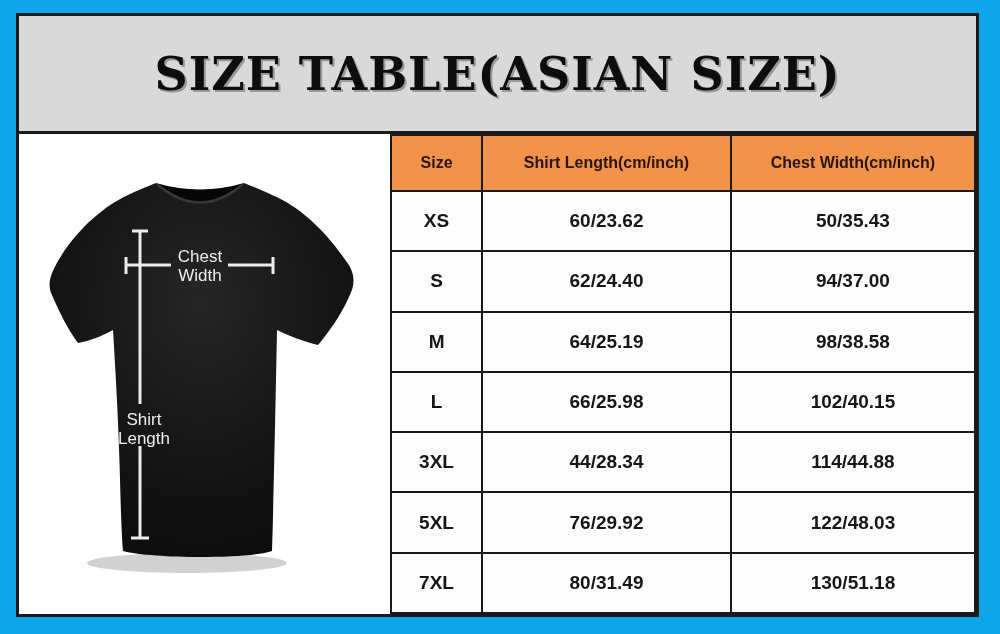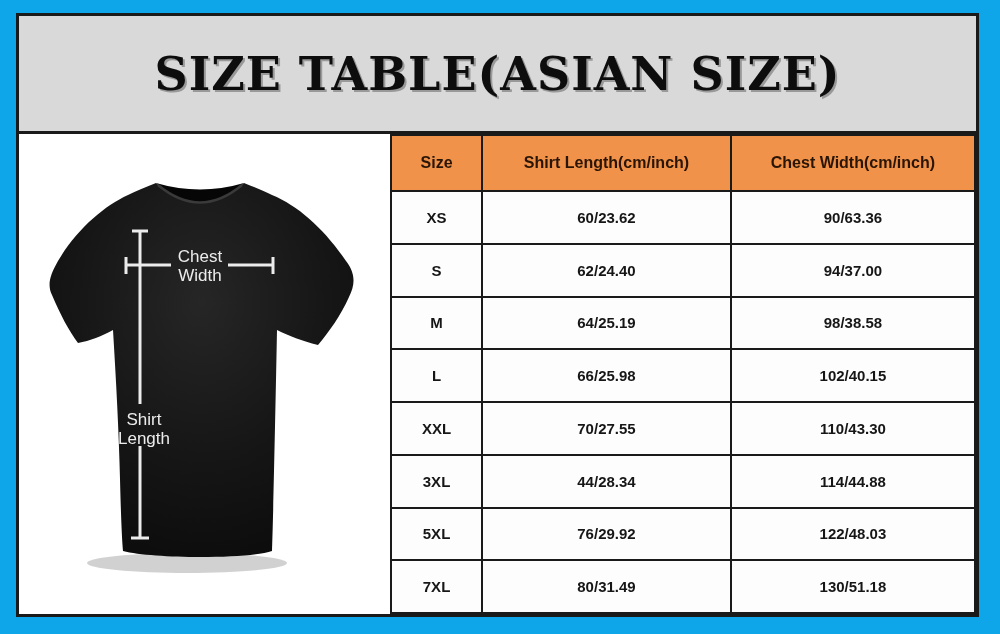--- a/index.html
+++ b/index.html
@@ -80,21 +80,21 @@
     background: #f0924a;
     color: #2a1505;
     font-weight: bold;
     font-size: 16px;
     height: 54px;
   }
   .size-table td {
     background: #fdfdfd;
     color: #161616;
     font-weight: bold;
-    font-size: 15px;
+    font-size: 19px;
   }
   .col-size  { width: 15.6%; }
   .col-len   { width: 42.6%; }
   .col-chest { width: 41.8%; }
   .measure-text {
     font-family: "Liberation Sans", sans-serif;
     font-size: 17px;
     fill: #ececec;
   }
 </style>
@@ -174,43 +174,38 @@
             <tr>
               <th>Size</th>
               <th>Shirt Length(cm/inch)</th>
               <th>Chest Width(cm/inch)</th>
             </tr>
           </thead>
           <tbody>
             <tr>
               <td>XS</td>
               <td>60/23.62</td>
-              <td>90/63.36</td>
+              <td>50/35.43</td>
             </tr>
             <tr>
               <td>S</td>
               <td>62/24.40</td>
               <td>94/37.00</td>
             </tr>
             <tr>
               <td>M</td>
               <td>64/25.19</td>
               <td>98/38.58</td>
             </tr>
             <tr>
               <td>L</td>
               <td>66/25.98</td>
               <td>102/40.15</td>
             </tr>
             <tr>
-              <td>XXL</td>
-              <td>70/27.55</td>
-              <td>110/43.30</td>
-            </tr>
-            <tr>
               <td>3XL</td>
               <td>44/28.34</td>
               <td>114/44.88</td>
             </tr>
             <tr>
               <td>5XL</td>
               <td>76/29.92</td>
               <td>122/48.03</td>
             </tr>
             <tr>

